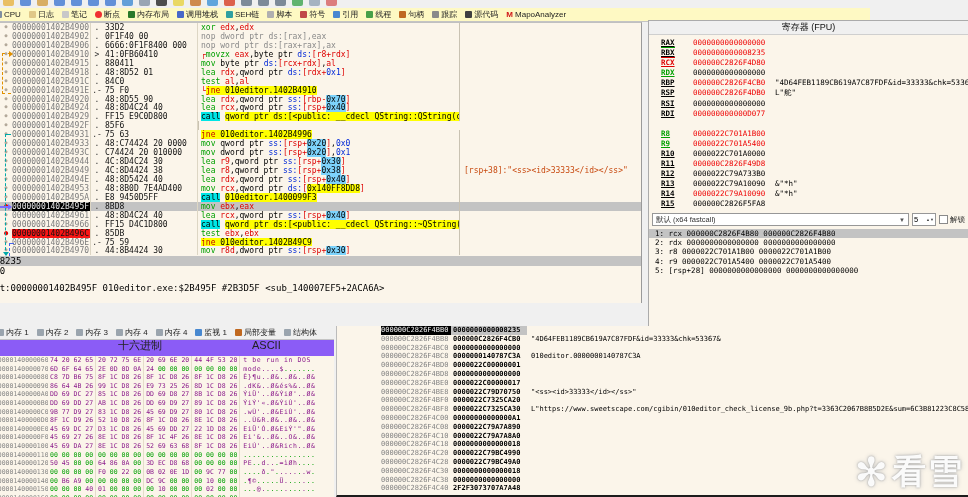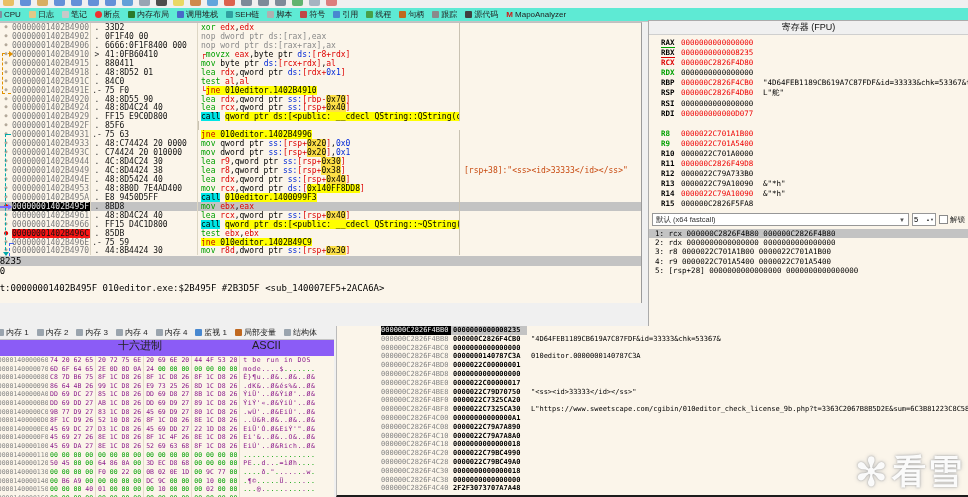--- a/index.html
+++ b/index.html
@@ -5,21 +5,21 @@
   html,body{margin:0;padding:0;}
   body{width:968px;height:497px;overflow:hidden;background:#ececec;
        font-family:"Liberation Sans","DejaVu Sans",sans-serif;}
   #screen{position:relative;width:968px;height:497px;overflow:hidden;background:#f0f0f0;}
 
   
   #toolbar{position:absolute;left:0;top:0;width:968px;height:8px;background:#f0f0f0;overflow:hidden;}
   .tbicon{position:relative;top:-8px;display:inline-block;width:11px;height:14px;margin:0 3px;border-radius:2px;opacity:.85;}
 
   
-  #tabbar{position:absolute;left:0;top:8px;width:968px;height:13px;background:#5eead4;
+  #tabbar{position:absolute;left:0;top:8px;width:870px;height:13px;background:#fef9c3;
           border-bottom:1px solid #c4c4c4;display:flex;align-items:flex-end;overflow:hidden;}
   .tab{display:flex;align-items:center;gap:2px;padding:0 4px;height:13px;font-size:8px;color:#222;white-space:nowrap;}
   .tab:first-child{margin-left:-9px;}
   .tabicon{width:7px;height:7px;border-radius:1px;flex:none;}
   .tabicon.circle{border-radius:50%;}
   .mapoM{color:#d01818;font-weight:bold;font-size:8px;}
 
   
   .panel{position:absolute;background:#FBF5EA;}
 
@@ -32,38 +32,38 @@
   .ddot.red{color:#e80000;font-size:7px;}
   .daddr{width:78px;flex:none;color:#7c7c7c;border-right:1px solid #ddd6c4;}
   .daddr.rip{background:#000;color:#e8e8e8;}
   .daddr.bp{background:#f91515;color:#111;}
   .dpre{width:12px;flex:none;color:#333;text-align:center;}
   .dbytes{width:92px;flex:none;overflow:hidden;color:#101010;border-right:1px solid #ddd6c4;padding-left:2px;}
   .dins{width:258px;flex:none;overflow:hidden;padding-left:3px;}
   .dcmt{flex:1;overflow:hidden;border-left:1px solid #c9c2b2;padding-left:4px;color:#c84a10;}
   .m{color:#00a000;} .r{color:#dd0000;} .b{color:#0028d8;text-align:right;} .k{color:#000;} .g{color:#8a8a8a;}
   .yb{background:#ffff00;color:#000;} .ybr{background:#ffff00;color:#c00000;}
-  .cc{background:#00e5e5;color:#000;} .cb{background:#fde047;color:#000;}
+  .cc{background:#00e5e5;color:#000;} .cb{background:#7dd3fc;color:#000;}
   .jarr{position:absolute;pointer-events:none;}
 
   
   #infobox{left:0;top:256px;width:641px;height:47px;border-right:1px solid #9a9a9a;overflow:hidden;}
   .iline{font:9px "DejaVu Sans Mono",monospace;height:10px;line-height:10px;white-space:pre;
          text-indent:-24px;padding-left:2px;overflow:hidden;}
   .iline.sel{background:#c3c3c3;}
   .iline.third{margin-top:7px;}
 
   
   #registers{left:648px;top:20px;width:319px;height:312px;border:1px solid #ababab;overflow:hidden;}
   .regtitle{height:13px;line-height:13px;background:#f0f0f0;border-bottom:1px solid #cfcfcf;
             text-align:center;font-size:9px;color:#111;}
   #regrows{padding-top:3px;}
   .regrow{height:10.1px;line-height:10.1px;display:flex;font:7.5px "DejaVu Sans Mono",monospace;white-space:pre;padding-left:12px;overflow:hidden;}
   .regrow.gap{height:10px;}
-  .rname{width:20px;flex:none;font-weight:bold;color:#000;}
+  .rname{width:32px;flex:none;font-weight:bold;color:#000;text-decoration:underline;}
   .rname .ul{border-bottom:2px solid transparent;}
   .lred{color:#dd0000;} .lgreen{color:#00a000;}
   .rval{width:82px;flex:none;}
   .red{color:#ee0000;} .blk{color:#000;}
   .rcmt{flex:1;overflow:hidden;color:#000;}
   .convrow{height:14px;display:flex;align-items:center;gap:3px;padding:0 3px;margin-top:3px;}
   .combo{flex:1;height:11px;background:#fff;border:1px solid #979797;font-size:7.5px;color:#333;
          padding:0 3px;display:flex;justify-content:space-between;align-items:center;}
   .combo .arrow{color:#555;font-size:6px;}
   .spin{width:20px;height:11px;background:#fff;border:1px solid #979797;display:flex;align-items:center;

